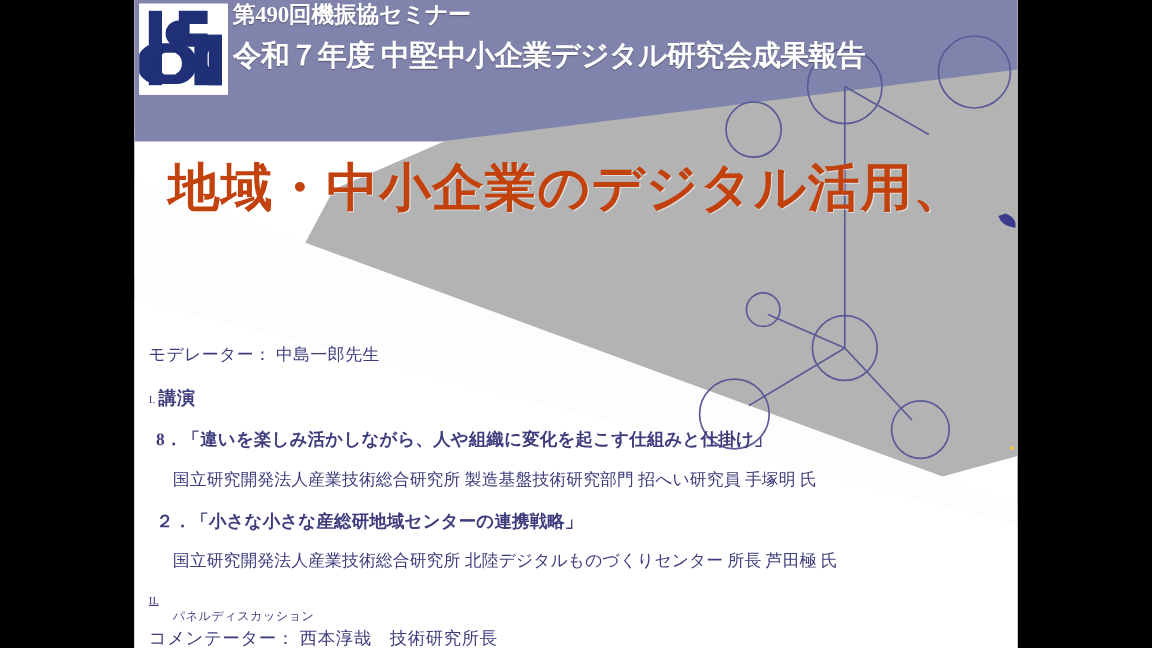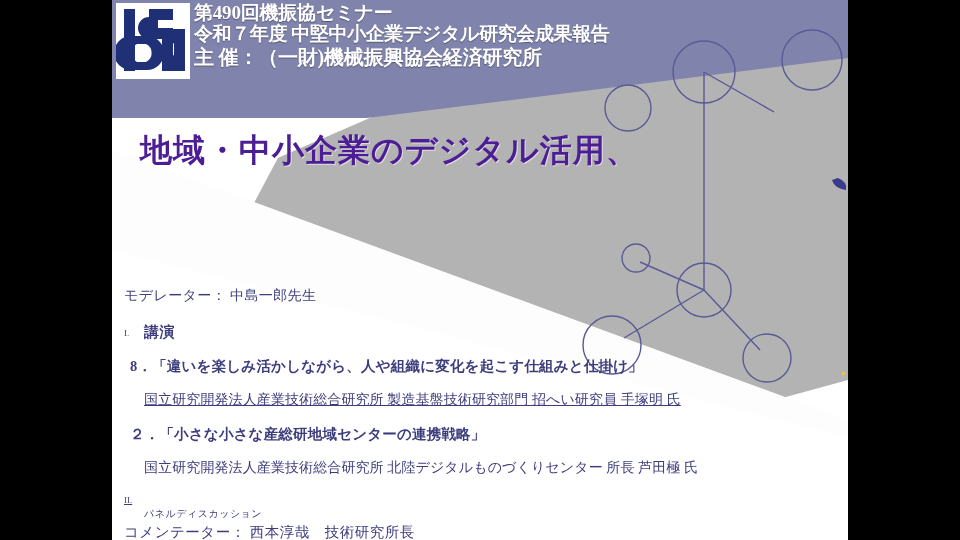--- a/index.html
+++ b/index.html
@@ -63,32 +63,32 @@
     position: absolute;
     left: 82px;
     top: 2px;
     z-index: 6;
     color: #ffffff;
     font-weight: bold;
     line-height: 1.12;
     text-shadow: 0 1px 1px rgba(0,0,0,0.35);
   }
   .header-line-1 { font-size: 19px; letter-spacing: -0.2px; }
-  .header-line-2 { font-size: 19px; letter-spacing: -0.4px; }
+  .header-line-2 { font-size: 24px; letter-spacing: -0.4px; margin-top: 11px; }
   .header-line-3 { font-size: 20px; letter-spacing: -0.2px; margin-top: 1px; }
 
   
   .title-block {
     position: absolute;
     left: 28px;
     top: 128px;
     width: 700px;
     z-index: 5;
-    color: #4c1d95;
-    font-size: 32px;
+    color: #c2410c;
+    font-size: 43px;
     font-weight: bold;
     line-height: 1.38;
     letter-spacing: 1px;
     text-shadow: 1px 1px 0 rgba(255,255,255,0.55);
     font-family: Liberation Serif, serif;
   }
   .title-line { white-space: nowrap; }
 
   
   .body-block {
@@ -96,23 +96,23 @@
     left: 0px;
     top: 283px;
     width: 736px;
     z-index: 5;
     color: #3d3d7d;
   }
   .b-row { position: absolute; white-space: nowrap; }
 
   .b-moderator { left: 12px;  top: 4px;   font-size: 14px; letter-spacing: 0.4px; font-family: Liberation Serif, serif; }
   .b-sec1-num  { left: 12px;  top: 45px;  font-size: 9px;  letter-spacing: 0px; }
-  .b-sec1-lbl  { left: 32px;  top: 40px;  font-size: 15px; font-weight: bold; letter-spacing: 0.6px; }
+  .b-sec1-lbl  { left: 20px;  top: 40px;  font-size: 15px; font-weight: bold; letter-spacing: 0.6px; }
   .b-item1     { left: 18px;  top: 74px;  font-size: 14.5px; font-weight: bold; letter-spacing: 0.2px; }
-  .b-affil1    { left: 32px;  top: 108px; font-size: 14px; letter-spacing: 0.1px; text-decoration: underline; }
+  .b-affil1    { left: 32px;  top: 108px; font-size: 14px; letter-spacing: 0.1px; }
   .b-item2     { left: 18px;  top: 142px; font-size: 14.5px; font-weight: bold; letter-spacing: 0.2px; text-align: center; }
   .b-affil2    { left: 32px;  top: 176px; font-size: 14px; letter-spacing: 0.1px; }
   .b-sec2-num  { left: 12px;  top: 212px; font-size: 9px; text-decoration: underline; }
   .b-sec2-lbl  { left: 32px;  top: 224px; font-size: 10px; letter-spacing: 0.5px; }
   .b-commenter { left: 12px;  top: 240px; font-size: 14.5px; letter-spacing: 0.5px; }
 </style>
 </head>
 <body>
 
 <div id="screen">
@@ -170,21 +170,20 @@
 
               <rect x="58" y="26" width="11" height="42"></rect>
               <path d="M69,26 l-16,20 l16,22 h-12 l-14,-21 l13,-21 z"></path>
             </g>
           </svg>
         </div>
 
         <div class="header-text">
           <div class="header-line-1">第490回機振協セミナー</div>
           <div class="header-line-2">令和７年度 中堅中小企業デジタル研究会成果報告</div>
-          <div class="header-line-3">主 催：（一財)機械振興協会経済研究所</div>
         </div>
 
       </div>
     </div>
 
     <div class="title-block">
       <div class="title-line">地域・中小企業のデジタル活用、</div>
     </div>
 
     <div class="body-block">

